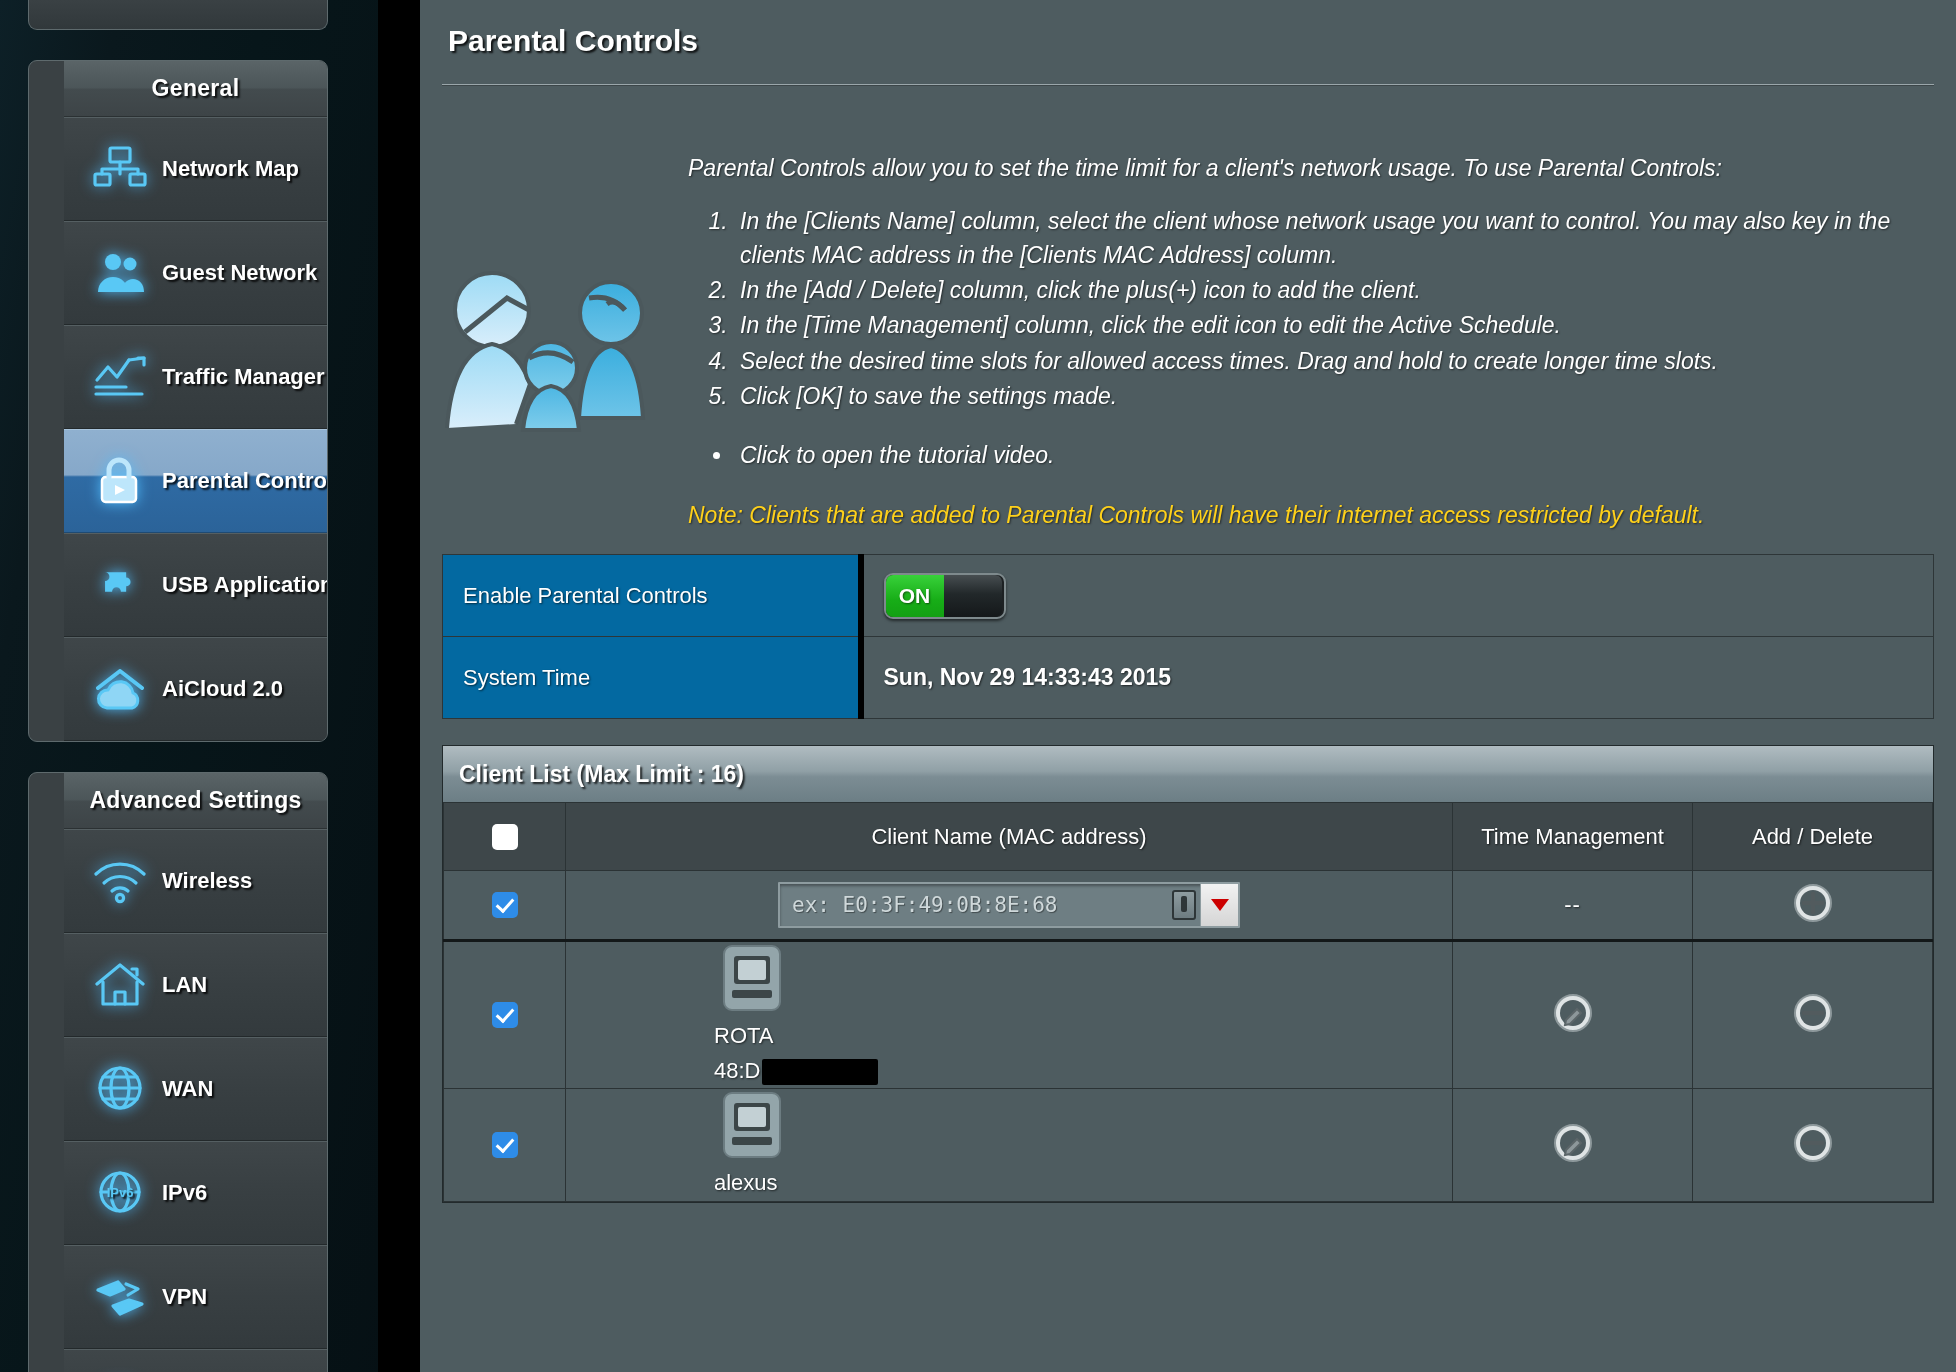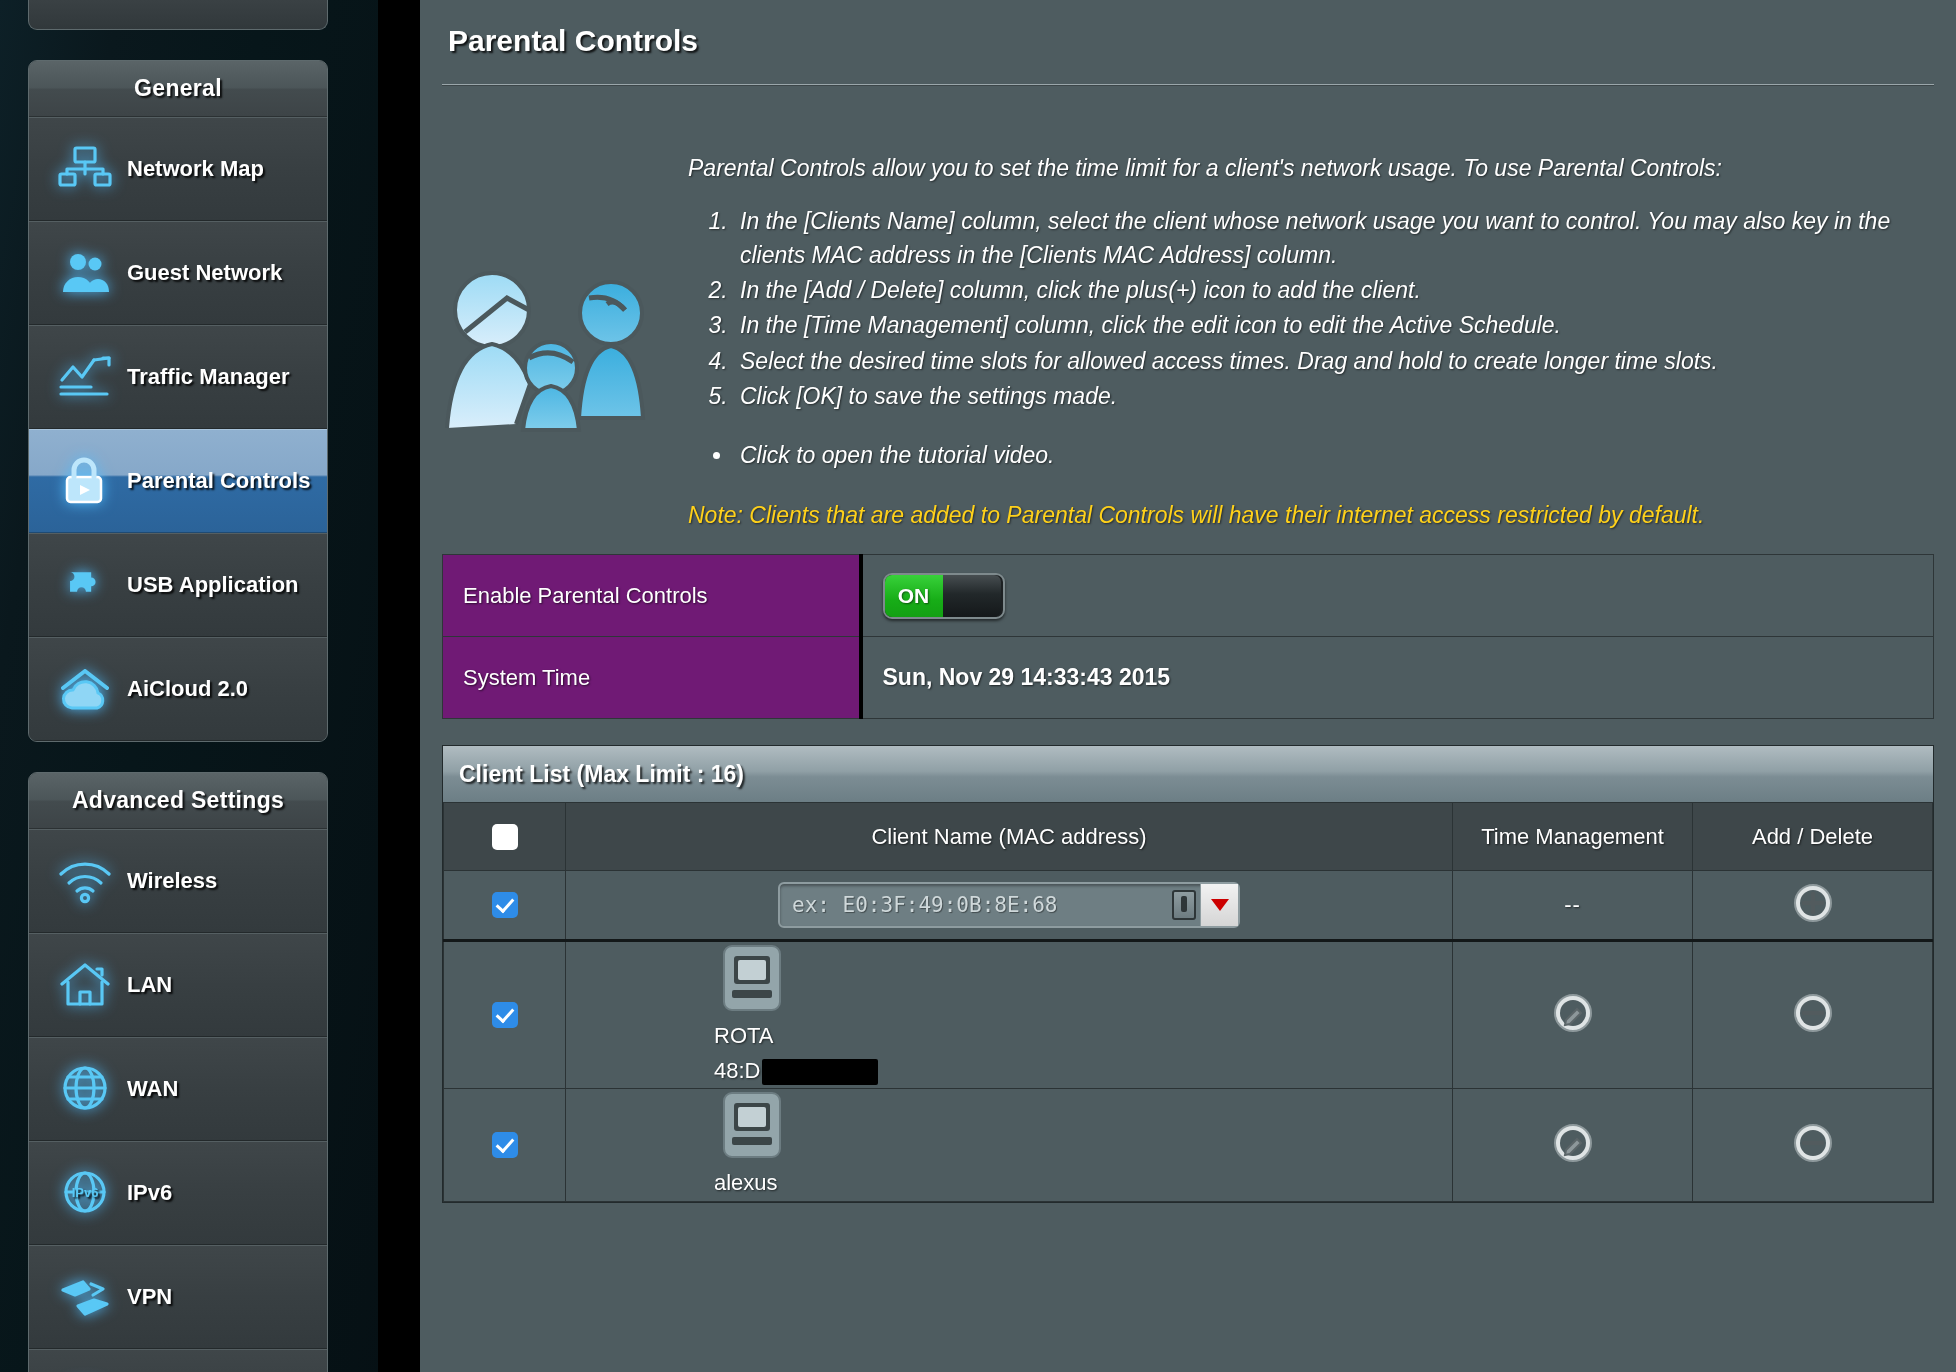--- a/index.html
+++ b/index.html
@@ -24,20 +24,21 @@
     background:#000;
   }
   .menu-group {
     position: relative;
     width: 300px;
     margin: 0 0 0 28px;
     border: 1px solid #5e6a6d;
     border-radius: 9px;
     background: #3a4144;
     overflow: hidden;
+    padding-left: 35px;
   }
   .group-head {
     height: 56px;
     display: flex; align-items: center; justify-content: center;
     background: linear-gradient(180deg,#5a6467 0%,#4c5659 48%,#434b4e 52%,#3d4447 100%);
     border-bottom: 1px solid #2b3133;
     color: #ffffff;
     font-size: 23px; font-weight: bold;
     text-shadow: 2px 2px 2px rgba(0,0,0,.85);
     letter-spacing: .3px;
@@ -126,21 +127,21 @@
   }
   .settings-table tr { border-bottom: 1px solid #2e3638; }
   .settings-table td {
     padding: 0 0 0 20px;
     height: 82px;
     color: #ffffff;
     font-size: 22px;
     vertical-align: middle;
     text-shadow: 1px 1px 2px rgba(0,0,0,.6);
   }
-  .st-label { width: 418px; background: #701a75; border-right: 4px solid #000000; }
+  .st-label { width: 418px; background: #0369a1; border-right: 6px solid #000000; }
   .st-value { background: #4e5c60; }
   .st-value.bold { font-weight: bold; font-size: 23px; }
 
   .toggle {
     width: 122px; height: 46px;
     border-radius: 9px;
     background: #1d2123;
     border: 2px solid #7e8a8d;
     box-shadow: 0 2px 3px rgba(0,0,0,.55);
     display: flex; align-items: center;
@@ -204,21 +205,21 @@
     border: solid #ffffff; border-width: 0 3px 3px 0;
     transform: rotate(42deg);
   }
 
   .mac-input-wrap {
     display: inline-flex; align-items: stretch;
     width: 462px; height: 46px;
     margin: 0 auto;
     background: #6e7e83;
     border: 2px solid #8e9ca0;
-    border-radius: 6px;
+    border-radius: 1px;
     box-shadow: inset 0 2px 3px rgba(0,0,0,.35);
     position: relative;
   }
   .mac-input {
     flex: 1 1 auto;
     background: transparent; border: none; outline: none;
     font-family: "DejaVu Sans Mono", monospace;
     font-size: 21px; color: #ffffff;
     padding-left: 12px;
     text-shadow: 1px 1px 1px rgba(0,0,0,.4);

